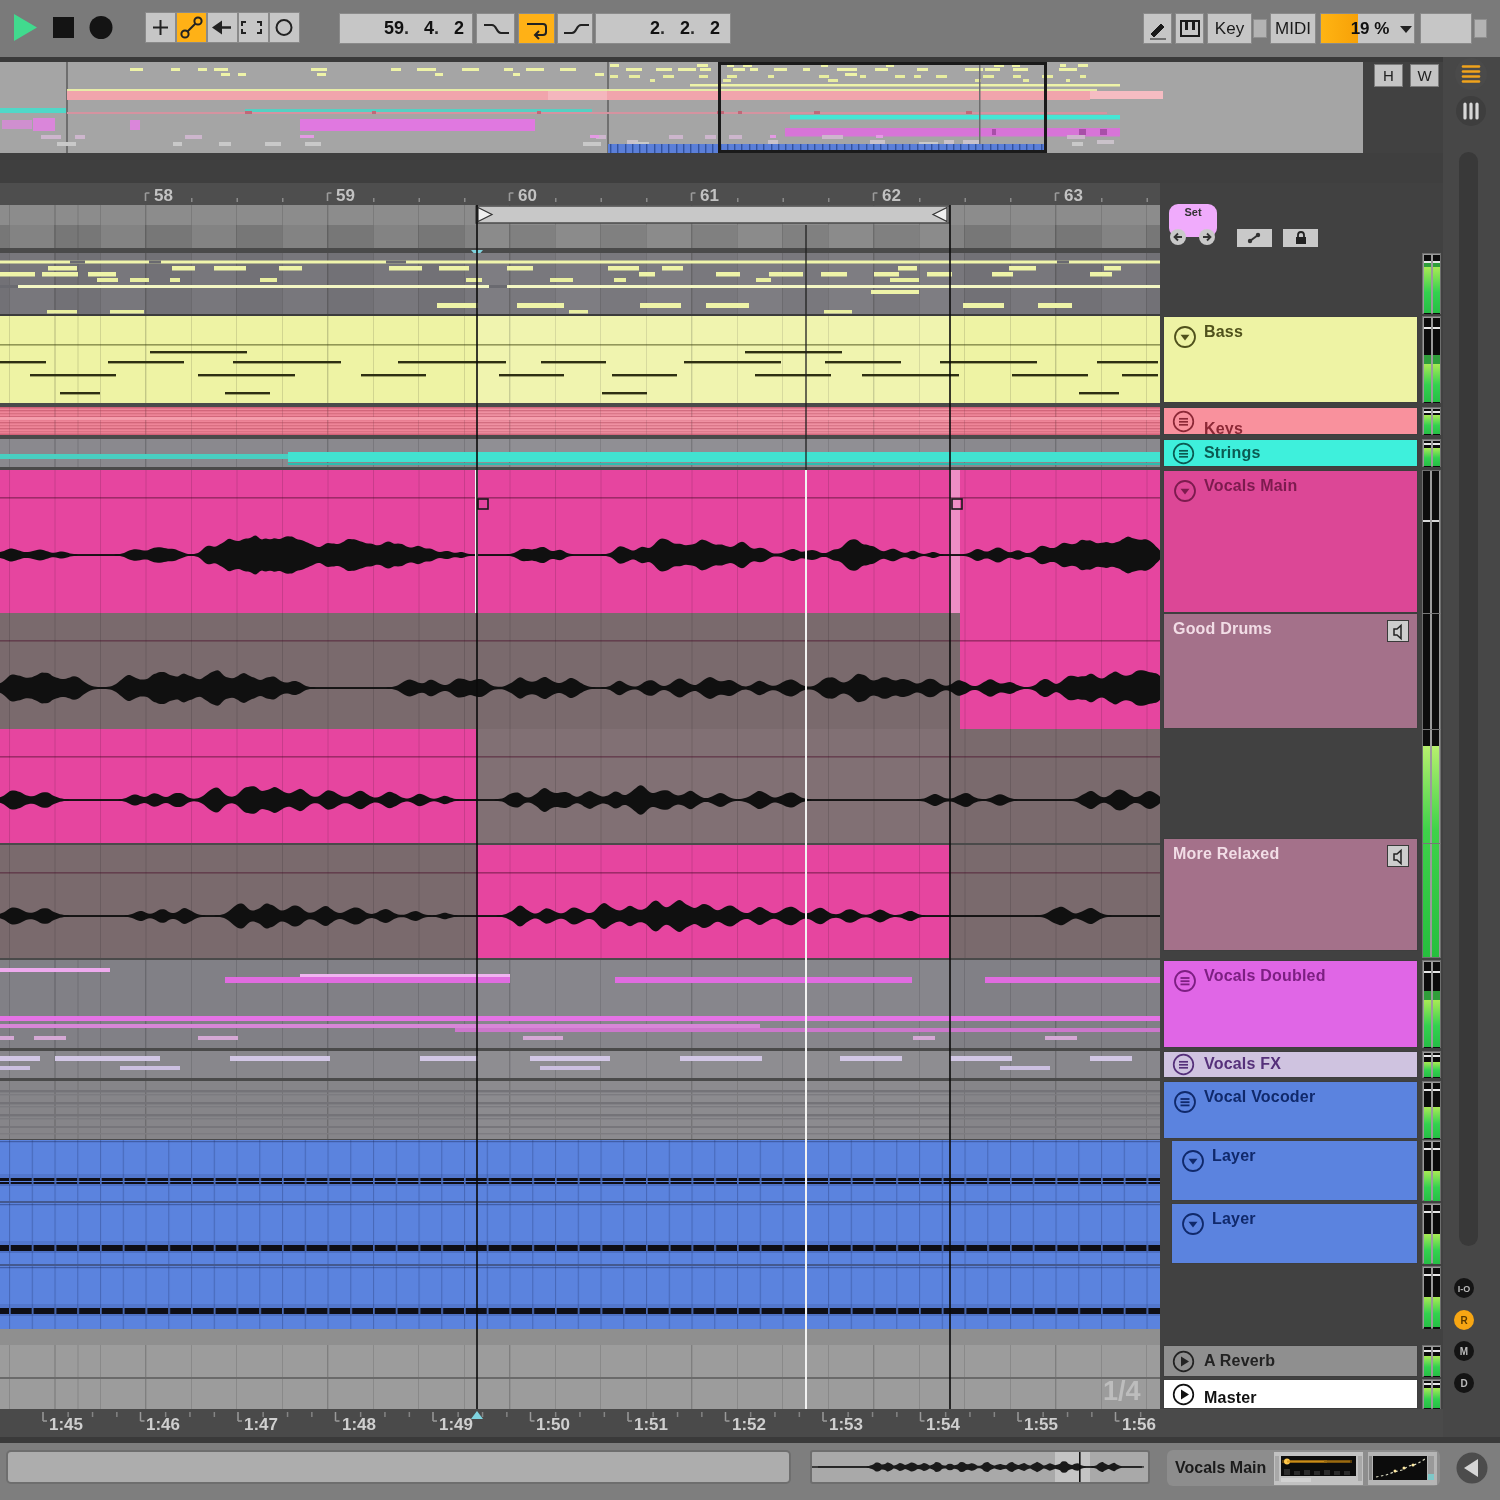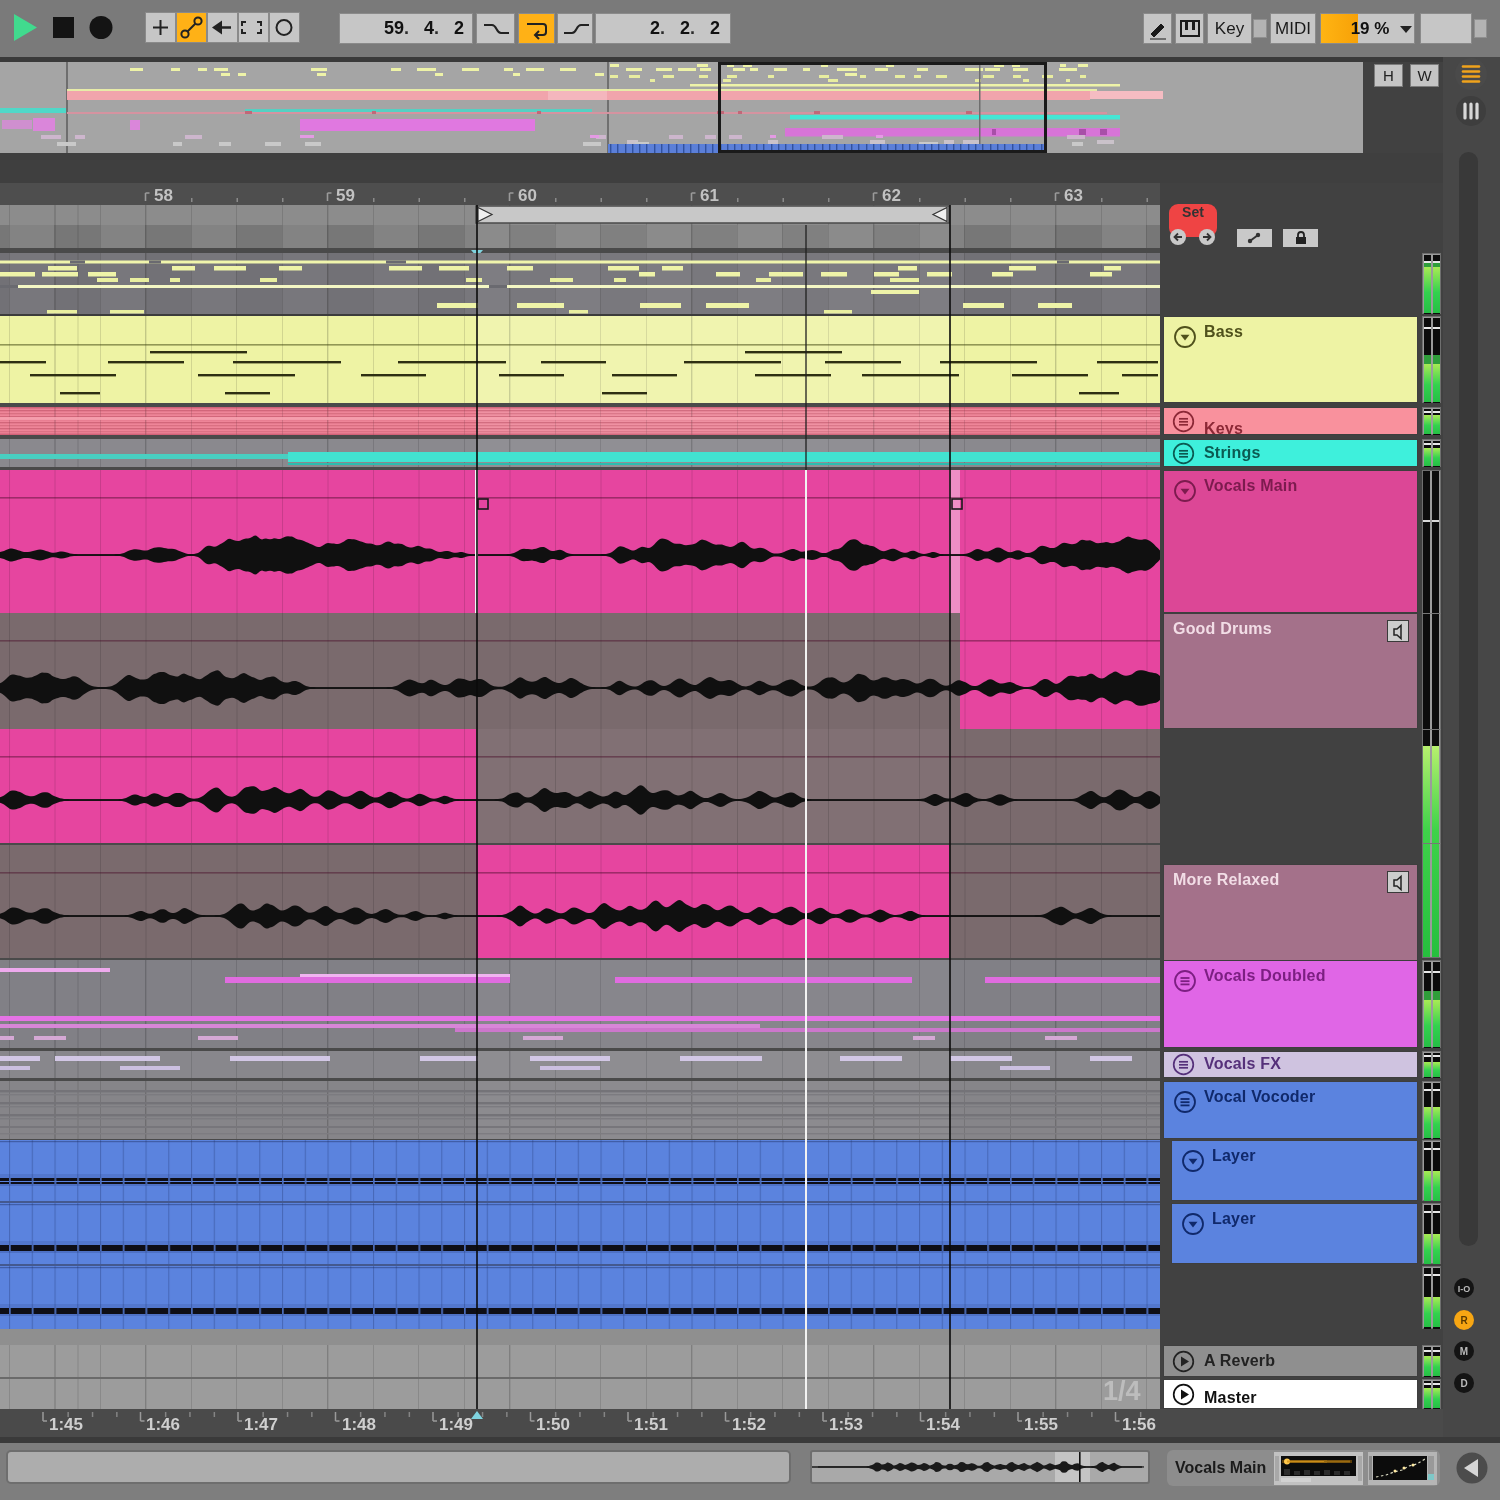--- a/index.html
+++ b/index.html
@@ -718,21 +718,21 @@
         <polygon points="7.5,9.8 16.5,9.8 12,15.6" fill="#7c1b4e"></polygon>
       </svg>
       <div class="hname" style="position:absolute;left:40px;top:6px;color:#7c1b4e">Vocals Main</div>
     </div>
 <div class="abs" style="left:1163px;top:613px;width:255px;height:116px;background:#a4718a;border:1px solid #3e3e3e;overflow:hidden">
       <div class="hname" style="position:absolute;left:9px;top:6px;color:#f2dde6">Good Drums</div>
       <div style="position:absolute;right:8px;top:6px;width:22px;height:22px;background:#cdcdcd;border:1px solid #3a3a3a"><svg width="22" height="22">
           <path d="M6,8 h3 l4,-3.5 v13 l-4,-3.5 h-3 Z" fill="none" stroke="#222" stroke-width="1.5"></path>
         </svg></div>
     </div>
-<div class="abs" style="left:1163px;top:864px;width:255px;height:113px;background:#a4718a;border:1px solid #3e3e3e;overflow:hidden">
+<div class="abs" style="left:1163px;top:838px;width:255px;height:113px;background:#a4718a;border:1px solid #3e3e3e;overflow:hidden">
       <div class="hname" style="position:absolute;left:9px;top:6px;color:#f2dde6">More Relaxed</div>
       <div style="position:absolute;right:8px;top:6px;width:22px;height:22px;background:#cdcdcd;border:1px solid #3a3a3a"><svg width="22" height="22">
           <path d="M6,8 h3 l4,-3.5 v13 l-4,-3.5 h-3 Z" fill="none" stroke="#222" stroke-width="1.5"></path>
         </svg></div>
     </div>
 <div class="abs" style="left:1163px;top:960px;width:255px;height:88px;background:#e066e6;border:1px solid #3e3e3e;overflow:hidden">
       <svg width="24" height="24" style="position:absolute;left:9px;top:8px">
         <circle cx="12" cy="12" r="10" fill="none" stroke="#7c1f82" stroke-width="1.8"></circle>
         <g stroke="#7c1f82" stroke-width="1.8">
           <line x1="7.5" y1="9" x2="16.5" y2="9"></line>
@@ -785,21 +785,21 @@
       </svg>
       <div class="hname" style="position:absolute;left:40px;top:6px;color:#222222">A Reverb</div>
     </div>
 <div class="abs" style="left:1163px;top:1379px;width:255px;height:30px;background:#ffffff;border:1px solid #3e3e3e;overflow:hidden">
       <svg width="23" height="23" style="position:absolute;left:8px;top:3px">
         <circle cx="11.5" cy="11.5" r="9.8" fill="none" stroke="#111111" stroke-width="1.7"></circle>
         <polygon points="9,6.5 9,16.5 17,11.5" fill="#111111"></polygon>
       </svg>
       <div class="hname" style="position:absolute;left:40px;top:9px;color:#111111">Master</div>
     </div>
-<div class="abs" style="left:1169px;top:204px;width:48px;height:33px;background:#ef4444;border-radius:9px;color:#333;font-size:14px;font-weight:700;text-align:center;line-height:17px">Set</div>
+<div class="abs" style="left:1169px;top:204px;width:48px;height:33px;background:#f0abfc;border-radius:9px;color:#333;font-size:11px;font-weight:700;text-align:center;line-height:17px">Set</div>
 <svg class="abs" style="left:1169px;top:228px" width="160" height="20">
       <circle cx="9" cy="9" r="8" fill="#c9c9c9"></circle>
       <path d="M13,9 H6 M9,5.5 5.5,9 9,12.5" stroke="#333" stroke-width="1.8" fill="none"></path>
       <circle cx="38" cy="9" r="8" fill="#c9c9c9"></circle>
       <path d="M34,9 H41 M38,5.5 41.5,9 38,12.5" stroke="#333" stroke-width="1.8" fill="none"></path>
     </svg>
 <div class="abs" style="left:1237px;top:229px;width:35px;height:18px;background:#c9c9c9"></div>
 <svg class="abs" style="left:1237px;top:229px" width="35" height="18">
       <circle cx="13" cy="12" r="2.2" fill="#333"></circle>
       <circle cx="21" cy="6" r="2.2" fill="#333"></circle>

